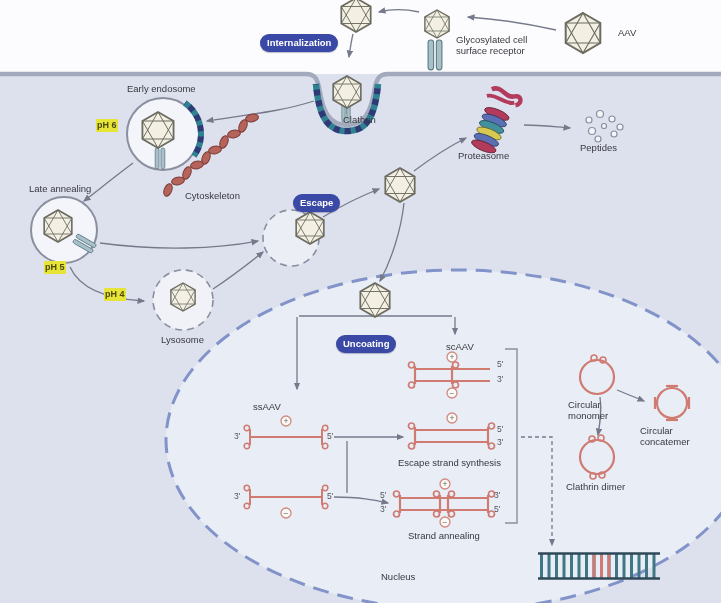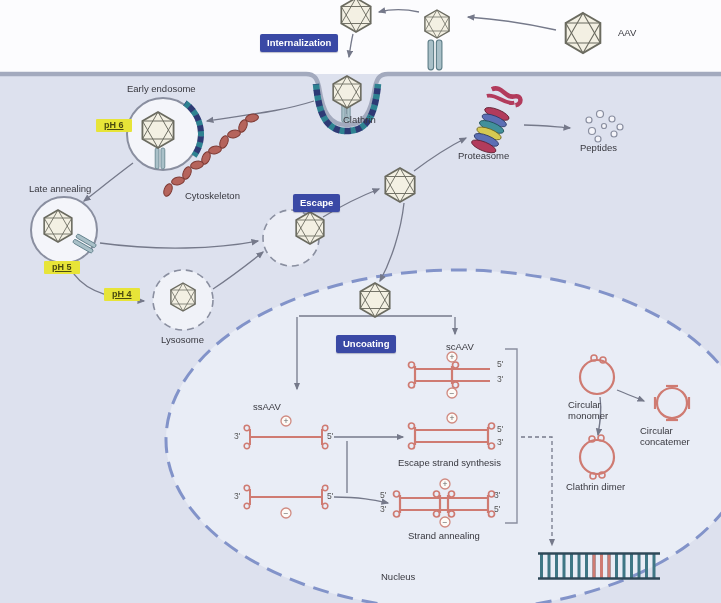--- a/index.html
+++ b/index.html
@@ -3,23 +3,23 @@
 <meta charset="utf-8">
 <style>
   html,body{margin:0;padding:0;background:#fff;}
   .stage{position:relative;width:721px;height:603px;overflow:hidden;
          font-family:"Liberation Sans",sans-serif;background:#fff;}
   .stage svg{position:absolute;left:0;top:0;}
   .lbl{position:absolute;font-size:9.5px;color:#38383f;white-space:nowrap;}
   .lbl.wrap{white-space:normal;line-height:1.15;}
   .lbl.center{}
   .badge{position:absolute;background:#3a49a5;color:#fff;font-size:9.5px;font-weight:bold;
-         padding:3px 7px 4px;border-radius:2px;white-space:nowrap;box-shadow:0 1px 1px rgba(40,40,80,.3);}
+         padding:3px 7px 4px;border-radius:9px;white-space:nowrap;box-shadow:0 1px 1px rgba(40,40,80,.3);}
   .ph{position:absolute;background:#e7e438;color:#4a4a10;font-size:9px;font-weight:bold;
-      padding:1px 8px 2px;border-radius:1px;white-space:nowrap;text-decoration:underline;}
+      padding:1px 1px 2px;border-radius:1px;white-space:nowrap;}
   .mark{position:absolute;font-size:8.5px;color:#555;white-space:nowrap;}
 </style>
 </head>
 <body>
 
 <div class="stage">
 
 <svg width="721" height="603" viewBox="0 0 721 603">
   <defs>
     <marker id="ah" markerWidth="8" markerHeight="8" refX="5" refY="2.5" orient="auto">
@@ -220,20 +220,21 @@
     <circle cx="452" cy="418" r="5" fill="#fdfbf7" stroke="#d08a80" stroke-width="1.3"></circle>
     <text x="452" y="421">+</text>
     <circle cx="445" cy="484" r="5" fill="#fdfbf7" stroke="#d08a80" stroke-width="1.3"></circle>
     <text x="445" y="487">+</text>
     <circle cx="445" cy="522" r="5" fill="#fdfbf7" stroke="#d08a80" stroke-width="1.3"></circle>
     <text x="445" y="525">−</text>
   </g>
 </svg>
 
 <div class="lbl" style="left:618px;top:27px">AAV</div>
+<div class="lbl wrap" style="left:456px;top:35px;width:84px">Glycosylated cell surface receptor</div>
 <div class="badge" style="left:260px;top:34px">Internalization</div>
 <div class="lbl" style="left:343px;top:114px">Clathrin</div>
 <div class="lbl" style="left:127px;top:83px">Early endosome</div>
 <div class="ph" style="left:96px;top:119px">pH 6</div>
 <div class="lbl" style="left:185px;top:190px">Cytoskeleton</div>
 <div class="lbl" style="left:29px;top:183px">Late annealing</div>
 <div class="ph" style="left:44px;top:261px">pH 5</div>
 <div class="ph" style="left:104px;top:288px">pH 4</div>
 <div class="lbl" style="left:161px;top:334px">Lysosome</div>
 <div class="badge" style="left:293px;top:194px">Escape</div>

